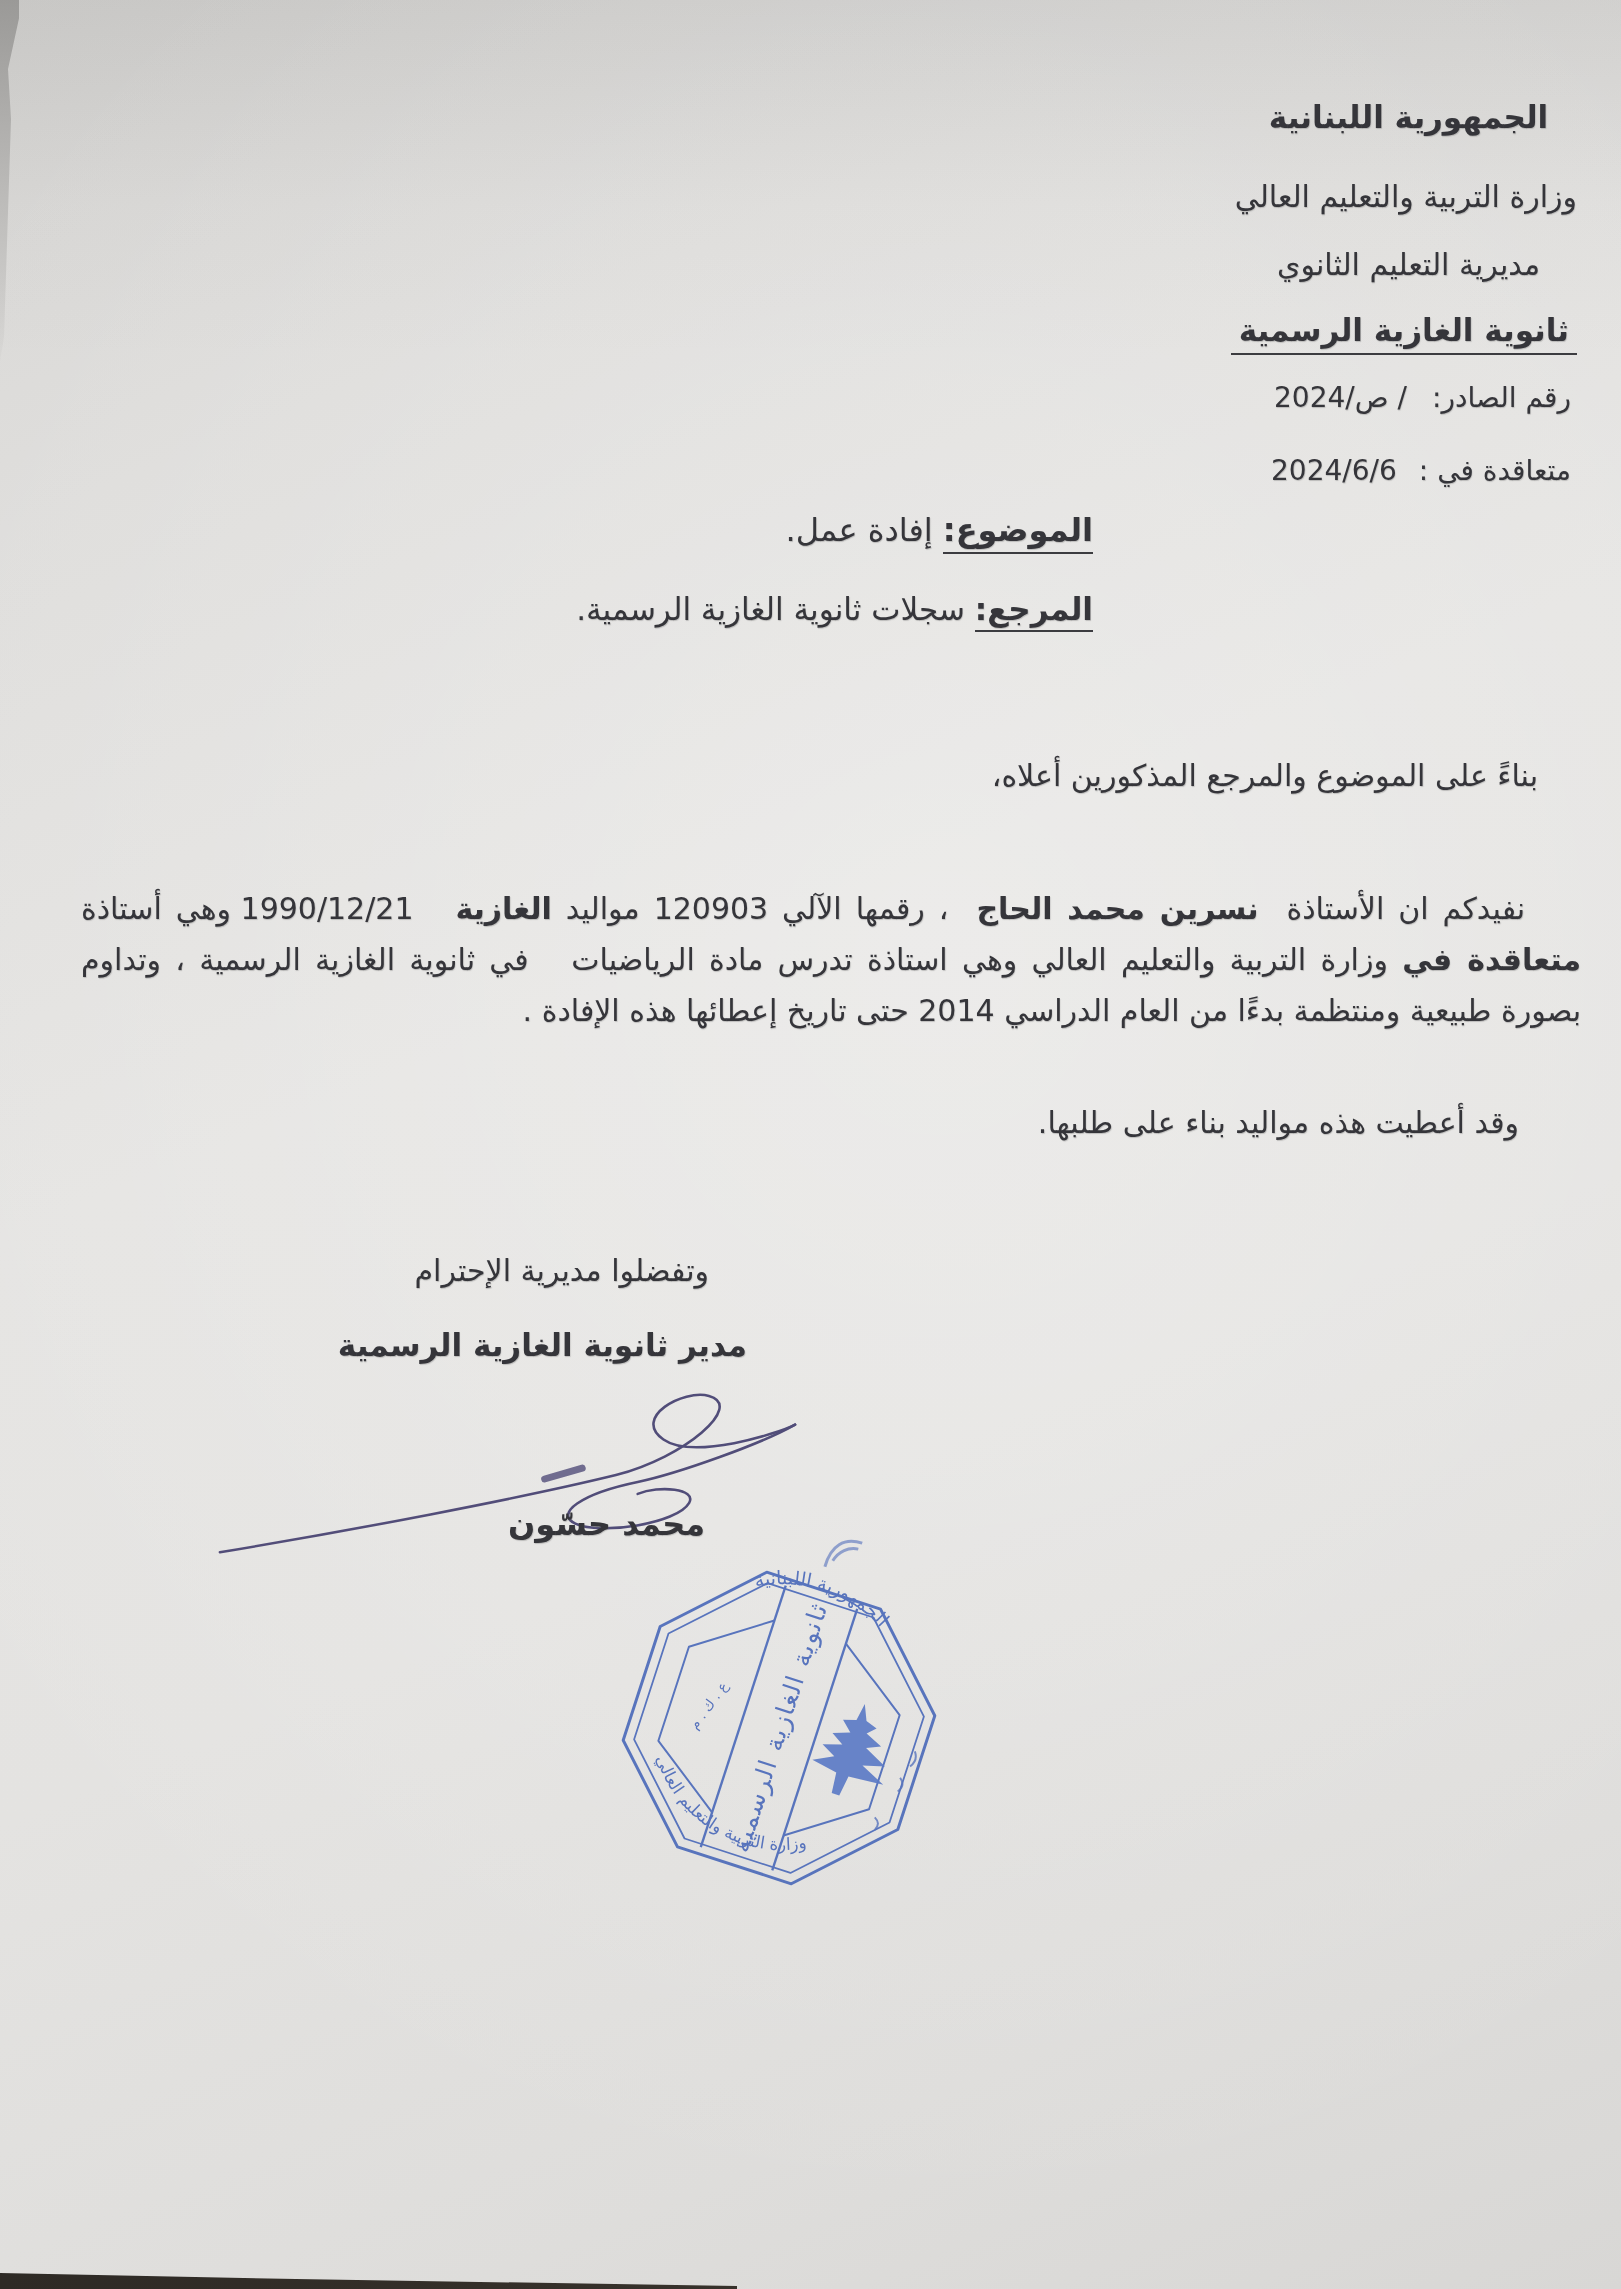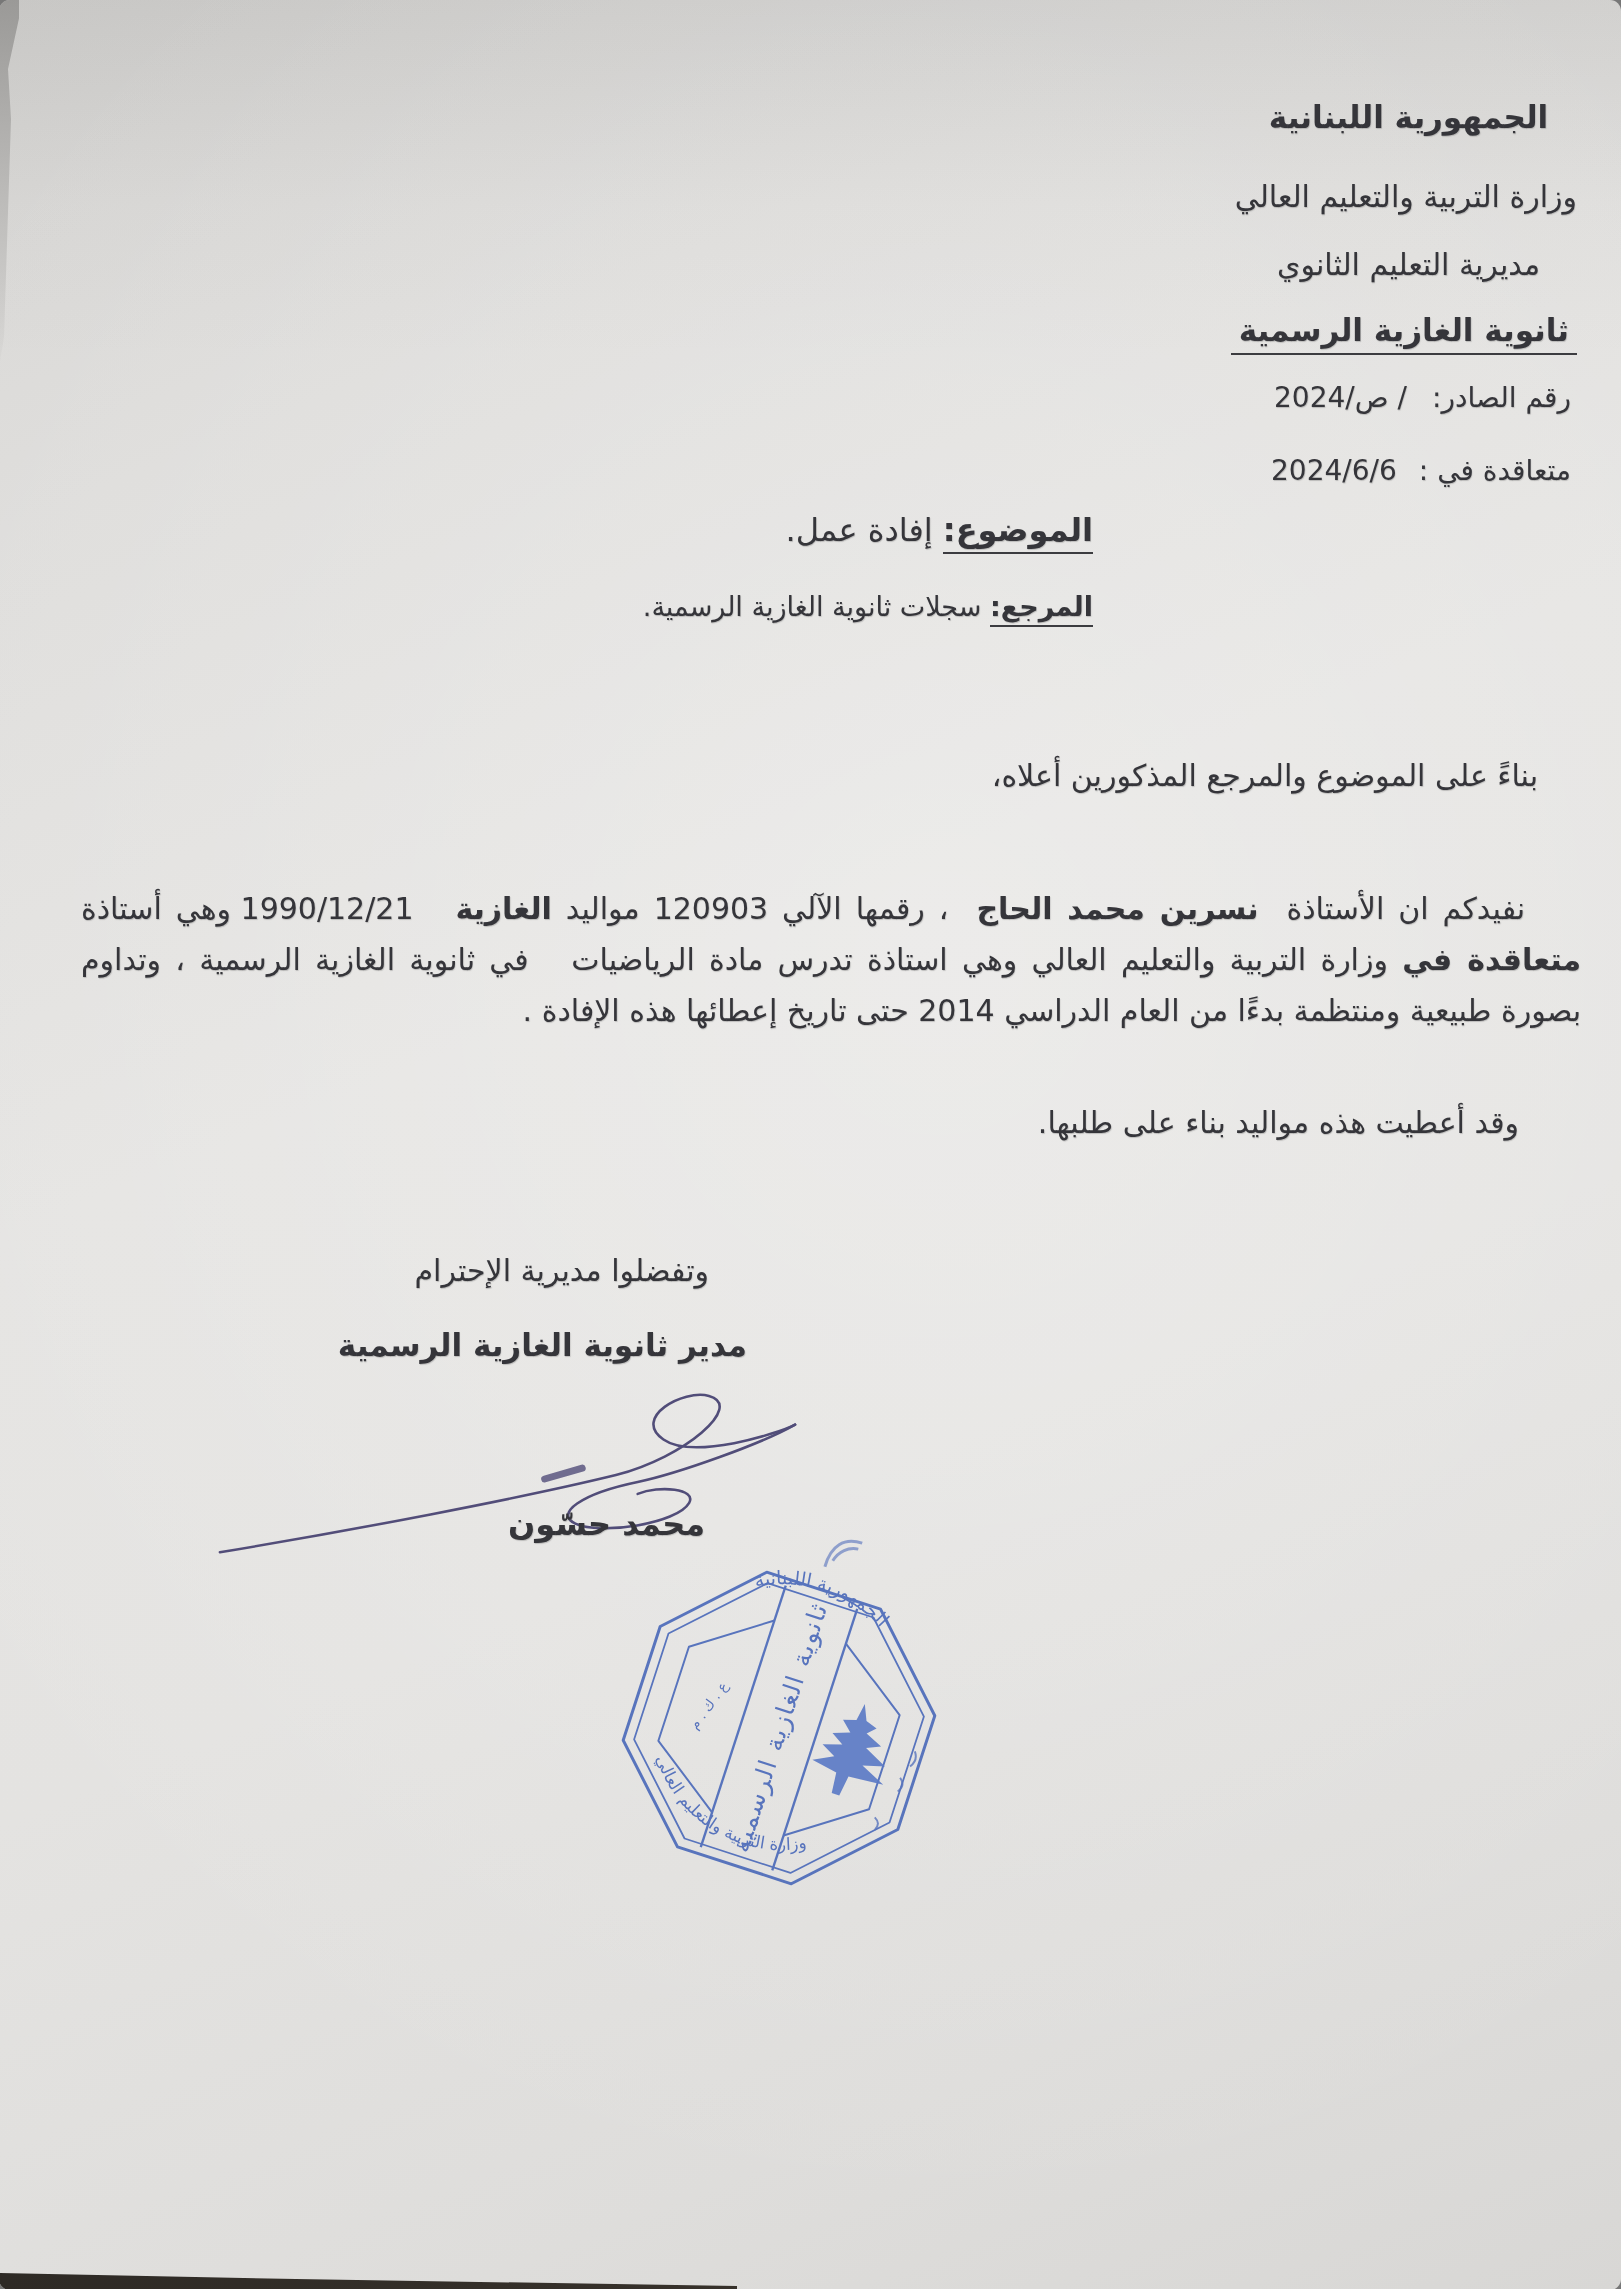--- a/index.html
+++ b/index.html
@@ -6,21 +6,20 @@
   #page{
     position:relative;
     width:1622px;height:2290px;
     overflow:hidden;
     font-family:"DejaVu Sans","Liberation Sans",sans-serif;
     color:#35353a;
     background:
       radial-gradient(120% 90% at 58% 42%, rgba(255,255,255,0.28), rgba(255,255,255,0) 62%),
       linear-gradient(180deg, rgba(80,80,78,0.10) 0%, rgba(80,80,78,0.02) 9%, rgba(0,0,0,0) 16%),
       linear-gradient(158deg, #d6d5d3 0%, #dedddb 18%, #e5e4e2 42%, #e4e3e1 62%, #dedddb 84%, #d8d7d5 100%);
-    border-radius: 11px;
   }
   .abs{position:absolute;}
   .txt{text-shadow:0.6px 0.9px 0.9px rgba(110,110,110,0.35);}
   .b{font-weight:bold;}
   .u{border-bottom:2.5px solid #3c3c40;padding-bottom:3px;}
   
   .hline{white-space:nowrap;}
   
   .metarow{display:flex;white-space:nowrap;}
   
@@ -64,21 +63,21 @@
 
   <div class="abs metarow txt" style="top:454px;right:50px;width:297px;gap:22px;font-size:28px;">
     <span>متعاقدة في :</span>
     <span>2024/6/6</span>
   </div>
 
   <div class="abs txt" style="top:511px;right:528px;font-size:32px;white-space:nowrap;">
     <span class="b u">الموضوع:</span><span> إفادة عمل.</span>
   </div>
 
-  <div class="abs txt" style="top:591px;right:528px;font-size:27px;white-space:nowrap;">
+  <div class="abs txt" style="top:591px;right:528px;font-size:31px;white-space:nowrap;">
     <span class="b u">المرجع:</span><span> سجلات ثانوية الغازية الرسمية.</span>
   </div>
 
   <div class="abs txt" style="top:758px;right:83px;font-size:30px;white-space:nowrap;">بناءً على الموضوع والمرجع المذكورين أعلاه،</div>
 
   <div id="para" class="abs txt" style="top:832px;">
     <span>نفيدكم ان الأستاذة  </span><span class="b">نسرين محمد الحاج</span><span>  ، رقمها الآلي 120903 مواليد </span><span class="b">الغازية</span><span>   1990/12/21 وهي أستاذة </span><span class="b">متعاقدة في</span><span> وزارة التربية والتعليم العالي وهي استاذة تدرس مادة الرياضيات   في ثانوية الغازية الرسمية ، وتداوم بصورة طبيعية ومنتظمة بدءًا من العام الدراسي 2014 حتى تاريخ إعطائها هذه الإفادة .</span>
   </div>
 
   <div class="abs txt" style="top:1105px;right:102px;font-size:30px;white-space:nowrap;">وقد أعطيت هذه مواليد  بناء على طلبها.</div>

